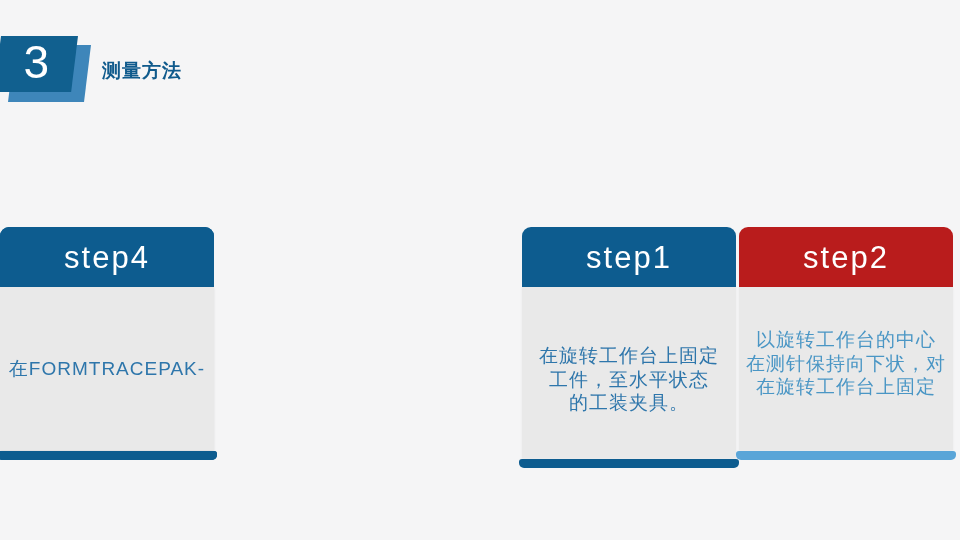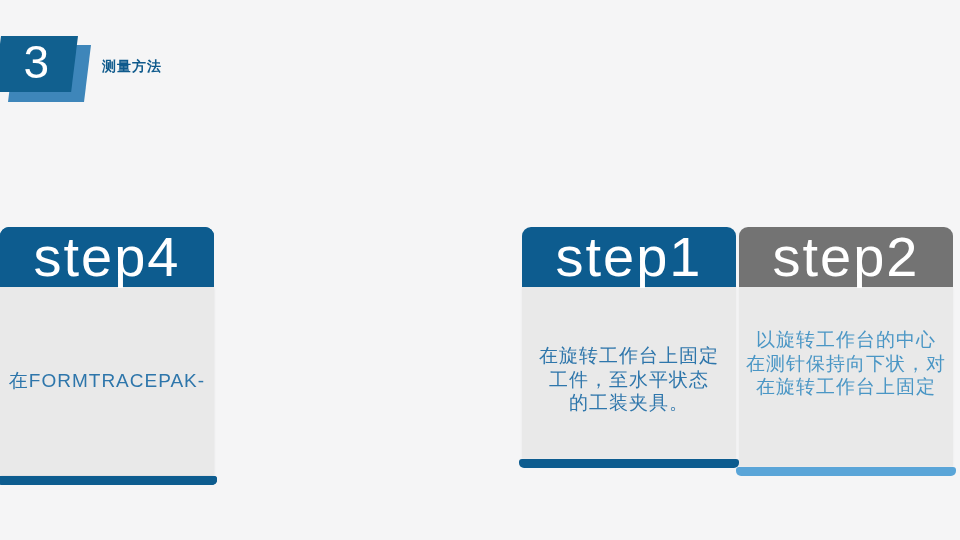--- a/index.html
+++ b/index.html
@@ -24,49 +24,49 @@
     transform:skewX(-7deg);transform-origin:top left;
     display:flex;align-items:center;justify-content:center;
   }
   .badge-number{
     transform:skewX(7deg);
     color:#ffffff;font-size:46px;line-height:1;font-weight:400;
     padding-bottom:4px;
   }
   .slide-title{
     position:absolute;left:102px;top:58px;
-    font-size:14px;font-weight:bold;color:#0f5a8c;letter-spacing:1px;
+    font-size:19px;font-weight:bold;color:#0f5a8c;letter-spacing:1px;
   }
 
   
   .card{position:absolute;top:227px;width:214px;}
   .card:nth-of-type(1){left:13px;}
   .card:nth-of-type(2){left:250px;}
   .card:nth-of-type(3){left:522px;}
   .card:nth-of-type(4){left:739px;}
 
   .card-header{
     height:60px;border-radius:9px 9px 0 0;
     display:flex;align-items:center;justify-content:center;
   }
   .card--dark .card-header{background:#0d5c8f;}
-  .card--light .card-header{background:#737373;}
+  .card--light .card-header{background:#b91c1c;}
 
   .step-label{
-    color:#ffffff;font-size:56px;line-height:1;font-weight:400;letter-spacing:2px;
+    color:#ffffff;font-size:31px;line-height:1;font-weight:400;letter-spacing:2px;
   }
 
   .card-body{
-    height:188px;background:#e9e9e9;
+    height:163px;background:#e9e9e9;
     display:flex;flex-direction:column;align-items:center;justify-content:center;
     box-shadow:0 1px 2px rgba(0,0,0,0.06);
   }
   .card:nth-of-type(2) .card-body{padding-bottom:16px;height:147px;}
   .card:nth-of-type(3) .card-body{padding-top:14px;height:157px;}
-  .card:nth-of-type(4) .card-body{padding-bottom:26px;height:153px;}
+  .card:nth-of-type(4) .card-body{padding-bottom:10px;height:153px;}
 
   .card-text-line{
     font-size:19px;line-height:23.5px;letter-spacing:1px;
     white-space:nowrap;text-align:center;
   }
   .card--dark .card-text-line{color:#2e76ab;}
   .card--light .card-text-line{color:#4a96c5;}
 
   .card-base{
     height:9px;margin:1px -3px 0 -3px;

